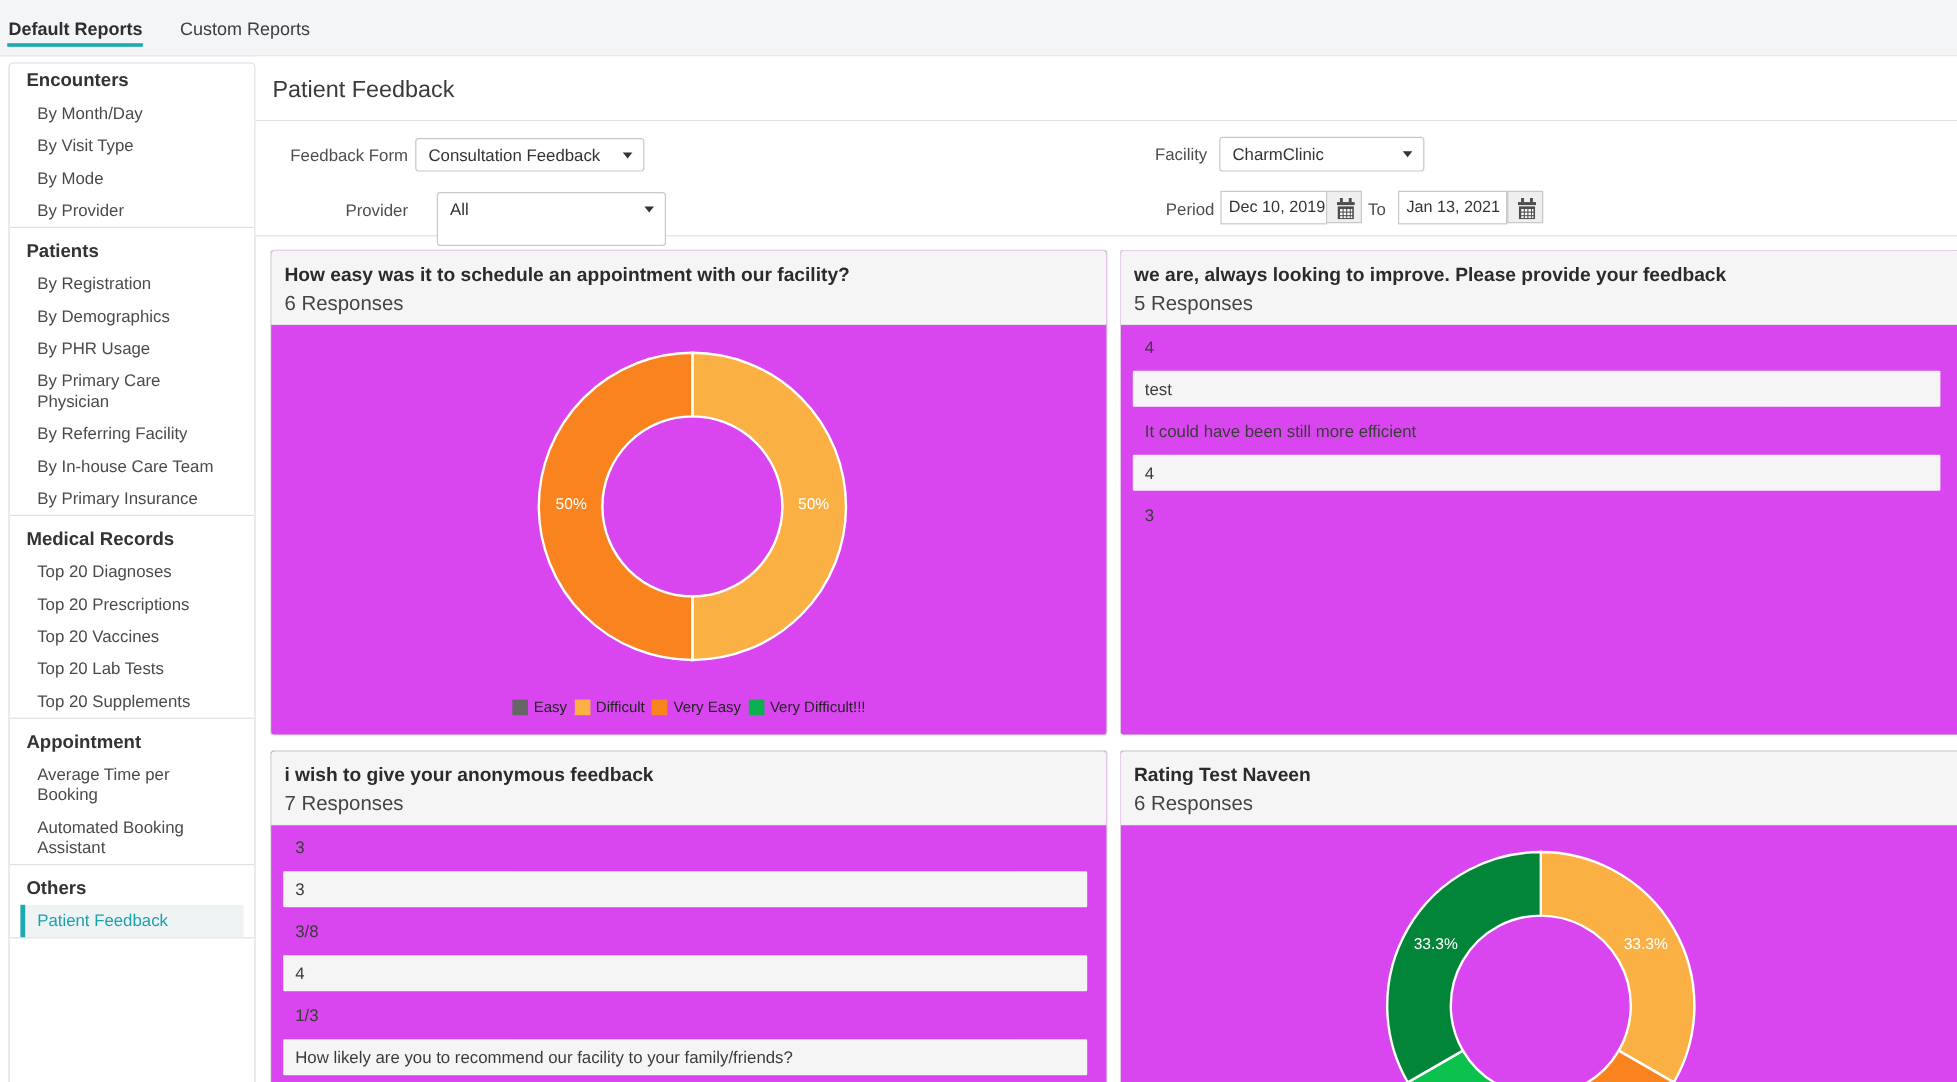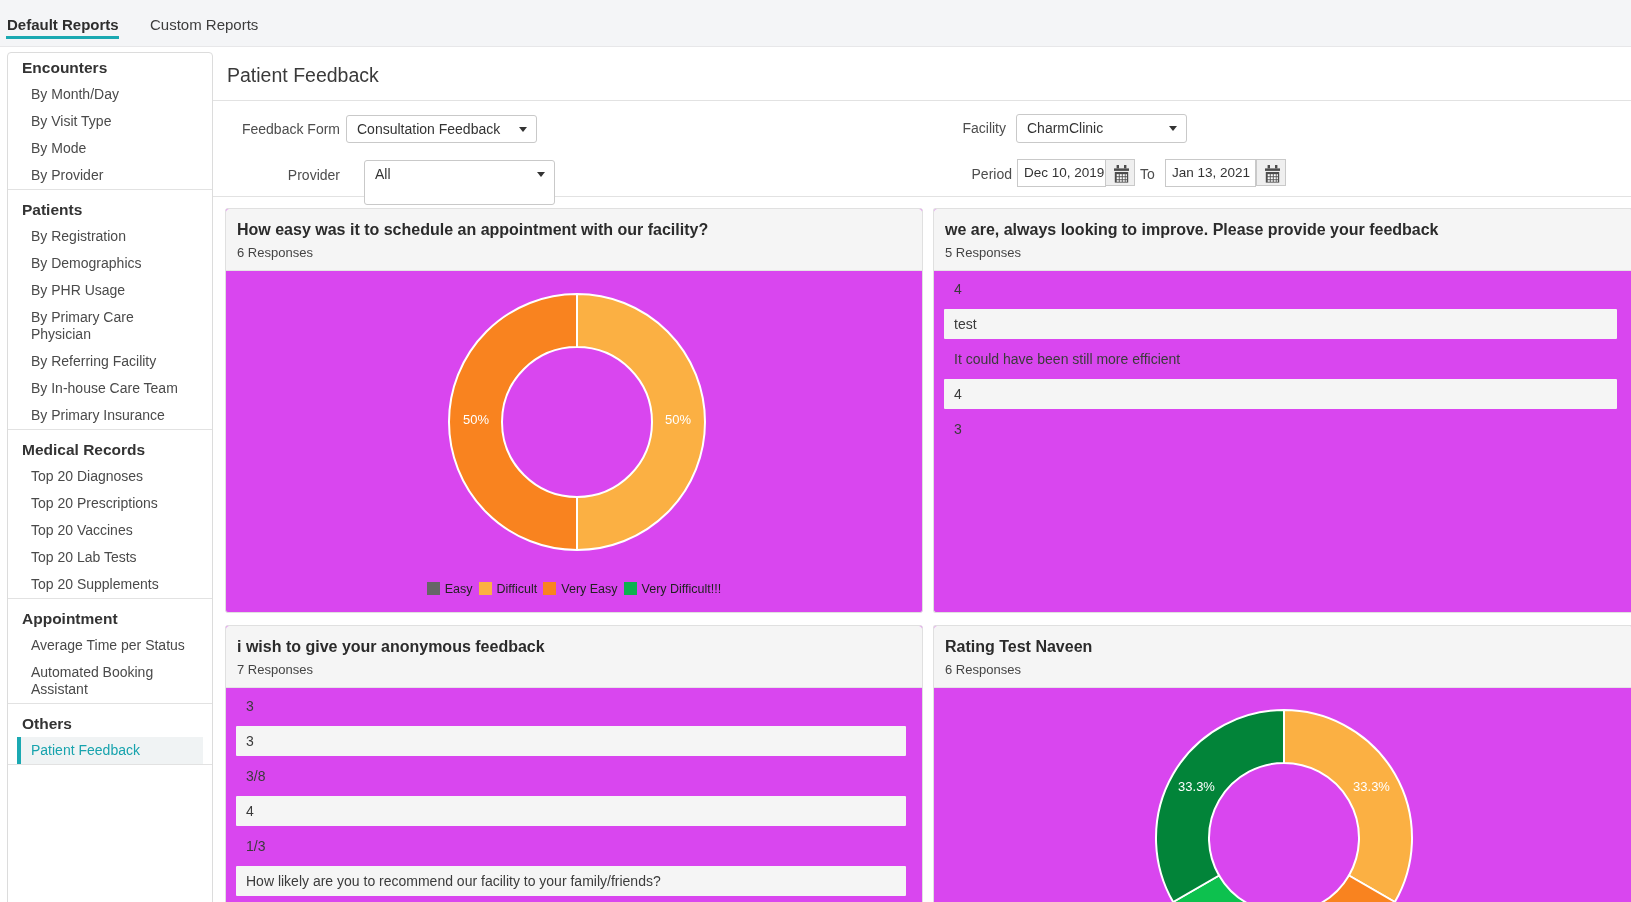--- a/index.html
+++ b/index.html
@@ -43,28 +43,28 @@
   font-size:13.5px; color:#333; line-height:25px; padding-left:6px; white-space:nowrap; overflow:hidden; }
 .calbtn { position:absolute; width:30px; height:27px; background:#efefef;
   border:1px solid #c9c9c9; }
 .calbtn svg { position:absolute; left:8px; top:5px; }
 
 
 .card { position:absolute; width:698px; background:#d946ef; border:1px solid #e0e0e0; border-radius:3px; }
 .chdr { height:62px; background:#f5f5f5; border-bottom:1px solid #e4e4e4;
   border-radius:3px 3px 0 0; padding:11px 11px 0 11px; }
 .chdr .t { font-size:16px; font-weight:bold; color:#2b2b2b; line-height:20px; }
-.chdr .r { font-size:13px; color:#444; line-height:17px; margin-top:4px; }
+.chdr .r { font-size:17px; color:#444; line-height:17px; margin-top:4px; }
 .rows { padding-top:3px; }
 .row { height:30px; line-height:30px; font-size:14px; color:#3b3b3b;
   margin:0 16px 5px 10px; padding-left:10px; border-radius:1px; }
 .row.g { background:#f5f5f5; }
 .legend { position:absolute; left:0; width:100%; display:flex; justify-content:center;
   font-size:12.5px; color:#222; }
-.legend .li { display:flex; align-items:flex-start; margin:0 3px; }
+.legend .li { display:flex; align-items:flex-end; margin:0 3px; }
 .legend .sq { width:13px; height:13px; margin-right:5px; display:inline-block; }
 </style>
 </head>
 <body>
 
 <div id="tabbar">
   <span id="tab1">Default Reports</span>
   <div id="tab1u"></div>
   <span id="tab2">Custom Reports</span>
 </div>
@@ -90,21 +90,21 @@
   <div class="sec">
     <h3>Medical Records</h3>
     <div class="it">Top 20 Diagnoses</div>
     <div class="it">Top 20 Prescriptions</div>
     <div class="it">Top 20 Vaccines</div>
     <div class="it">Top 20 Lab Tests</div>
     <div class="it">Top 20 Supplements</div>
   </div>
   <div class="sec">
     <h3>Appointment</h3>
-    <div class="it">Average Time per Status</div>
+    <div class="it">Average Time per Booking</div>
     <div class="it">Automated Booking Assistant</div>
   </div>
   <div class="sec">
     <h3>Others</h3>
     <div class="it active">Patient Feedback</div>
   </div>
 </div>
 
 <div id="mainhdr">
     <div id="mtitle">Patient Feedback</div>

